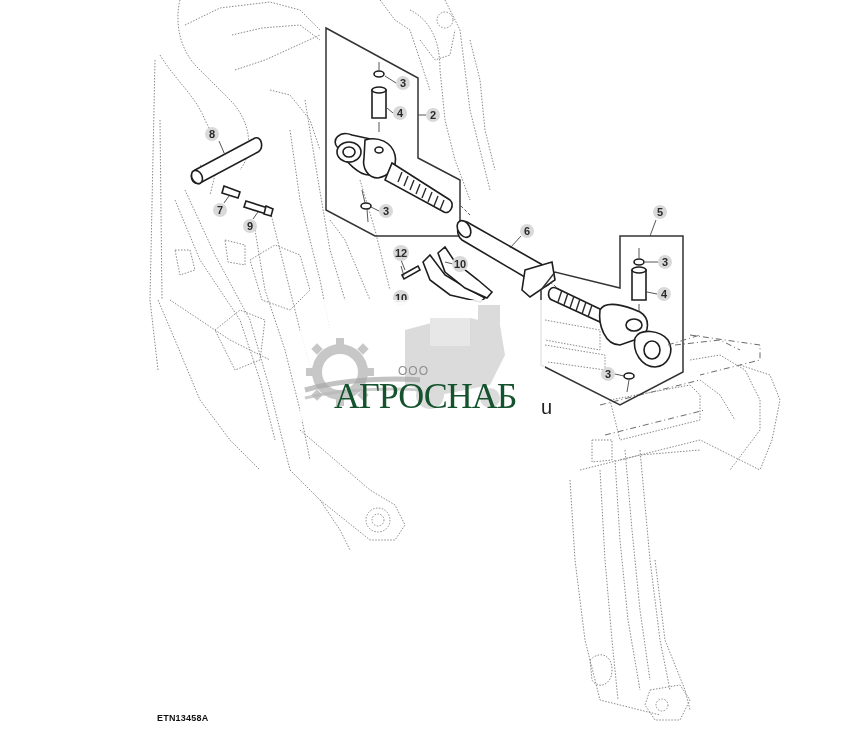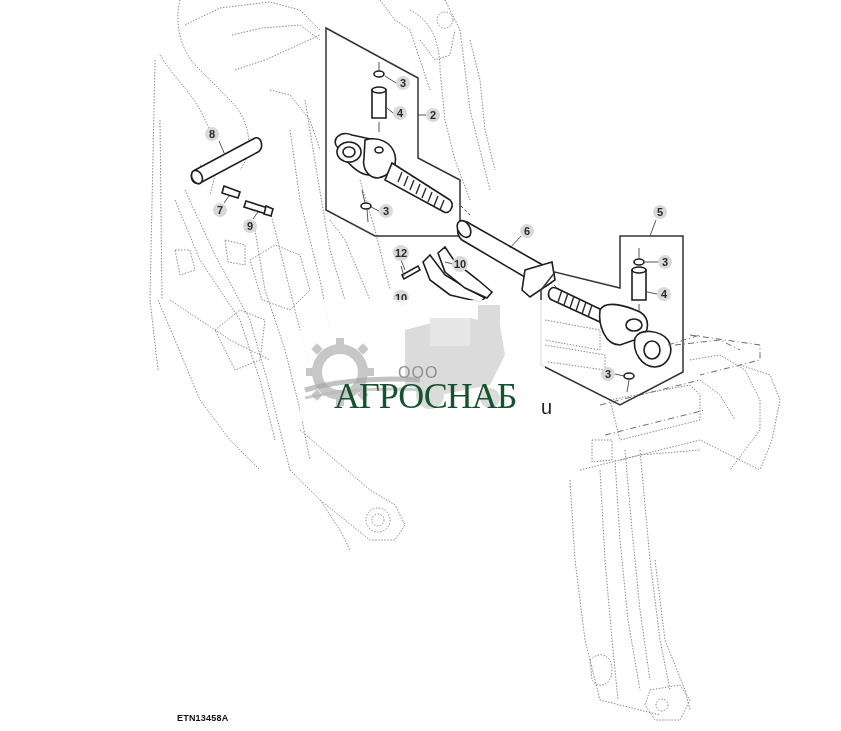--- a/index.html
+++ b/index.html
@@ -9,25 +9,25 @@
   .dot { fill: none; stroke: #8a8a8a; stroke-width: 1; stroke-dasharray: 1.5 1.5; }
   .dash { fill: none; stroke: #6b6b6b; stroke-width: 1; stroke-dasharray: 6 3 1 3; }
   .solid { fill: none; stroke: #2b2b2b; stroke-width: 1.4; }
   .part { fill: #ffffff; stroke: #1e1e1e; stroke-width: 1.6; }
   .frame { fill: none; stroke: #333333; stroke-width: 1.5; }
   .leader { stroke: #444444; stroke-width: 0.9; fill: none; }
   .callout-circle { fill: #d9d9d9; stroke: none; }
   .callout-text { font-family: "Liberation Sans", sans-serif; font-weight: bold;
                   font-size: 11px; fill: #2a2a2a; text-anchor: middle; dominant-baseline: central; }
   .fig-id { position: absolute; left: 157px; top: 713px; font-size: 9px; font-weight: bold;
-            color: #111; letter-spacing: 0.2px; margin-left: 20px; }
+            color: #111; letter-spacing: 0.2px; }
   .wm-name { position: absolute; left: 334px; top: 375px; font-family: "Liberation Serif", serif;
              font-size: 36px; color: #14532d; letter-spacing: -1px; }
   .wm-ooo { position: absolute; left: 398px; top: 364px; font-family: "Liberation Sans", sans-serif;
-            font-size: 16px; color: #8f8f8f; letter-spacing: 1px; }
+            font-size: 12px; color: #8f8f8f; letter-spacing: 1px; }
   .wm-u { position: absolute; left: 541px; top: 396px; font-family: "Liberation Sans", sans-serif;
           font-size: 20px; color: #222; }
 </style>
 </head>
 <body>
 
 <svg id="diagram" viewBox="0 0 841 731" xmlns="http://www.w3.org/2000/svg">
 
   <g>
     <path class="dot" d="M180,0 C175,20 178,50 200,70 L230,100 C250,120 255,150 240,170"></path>

